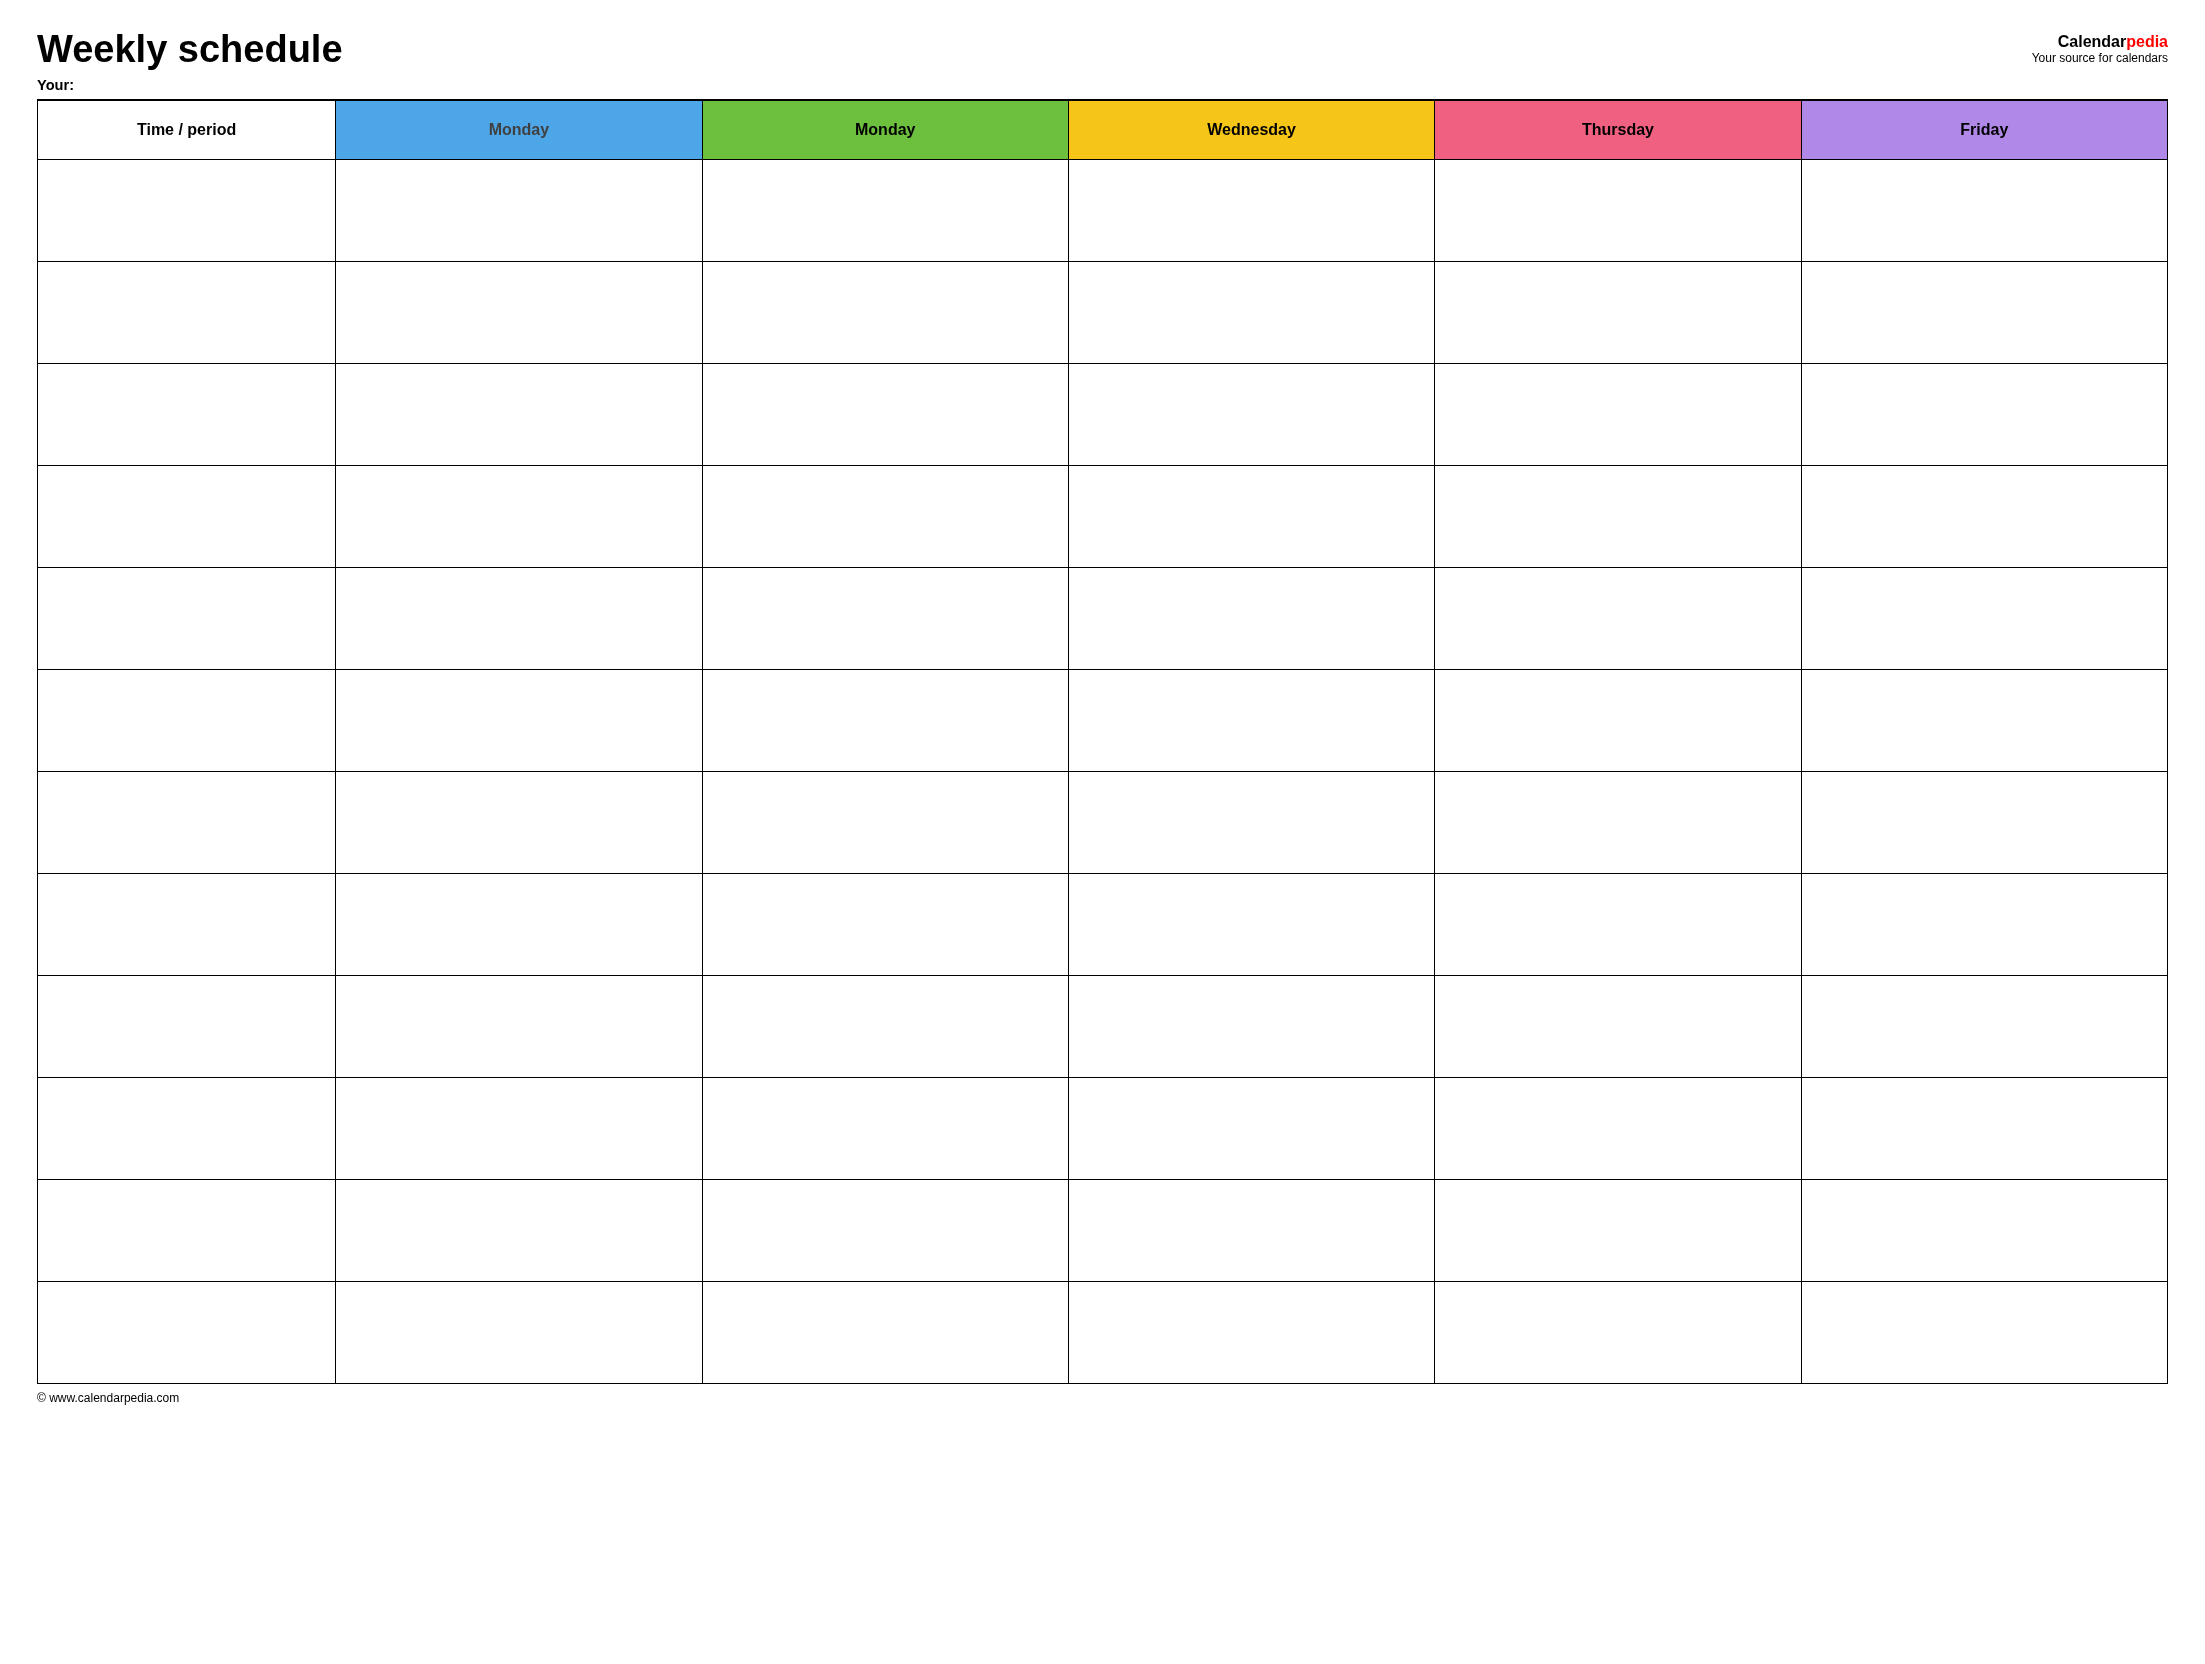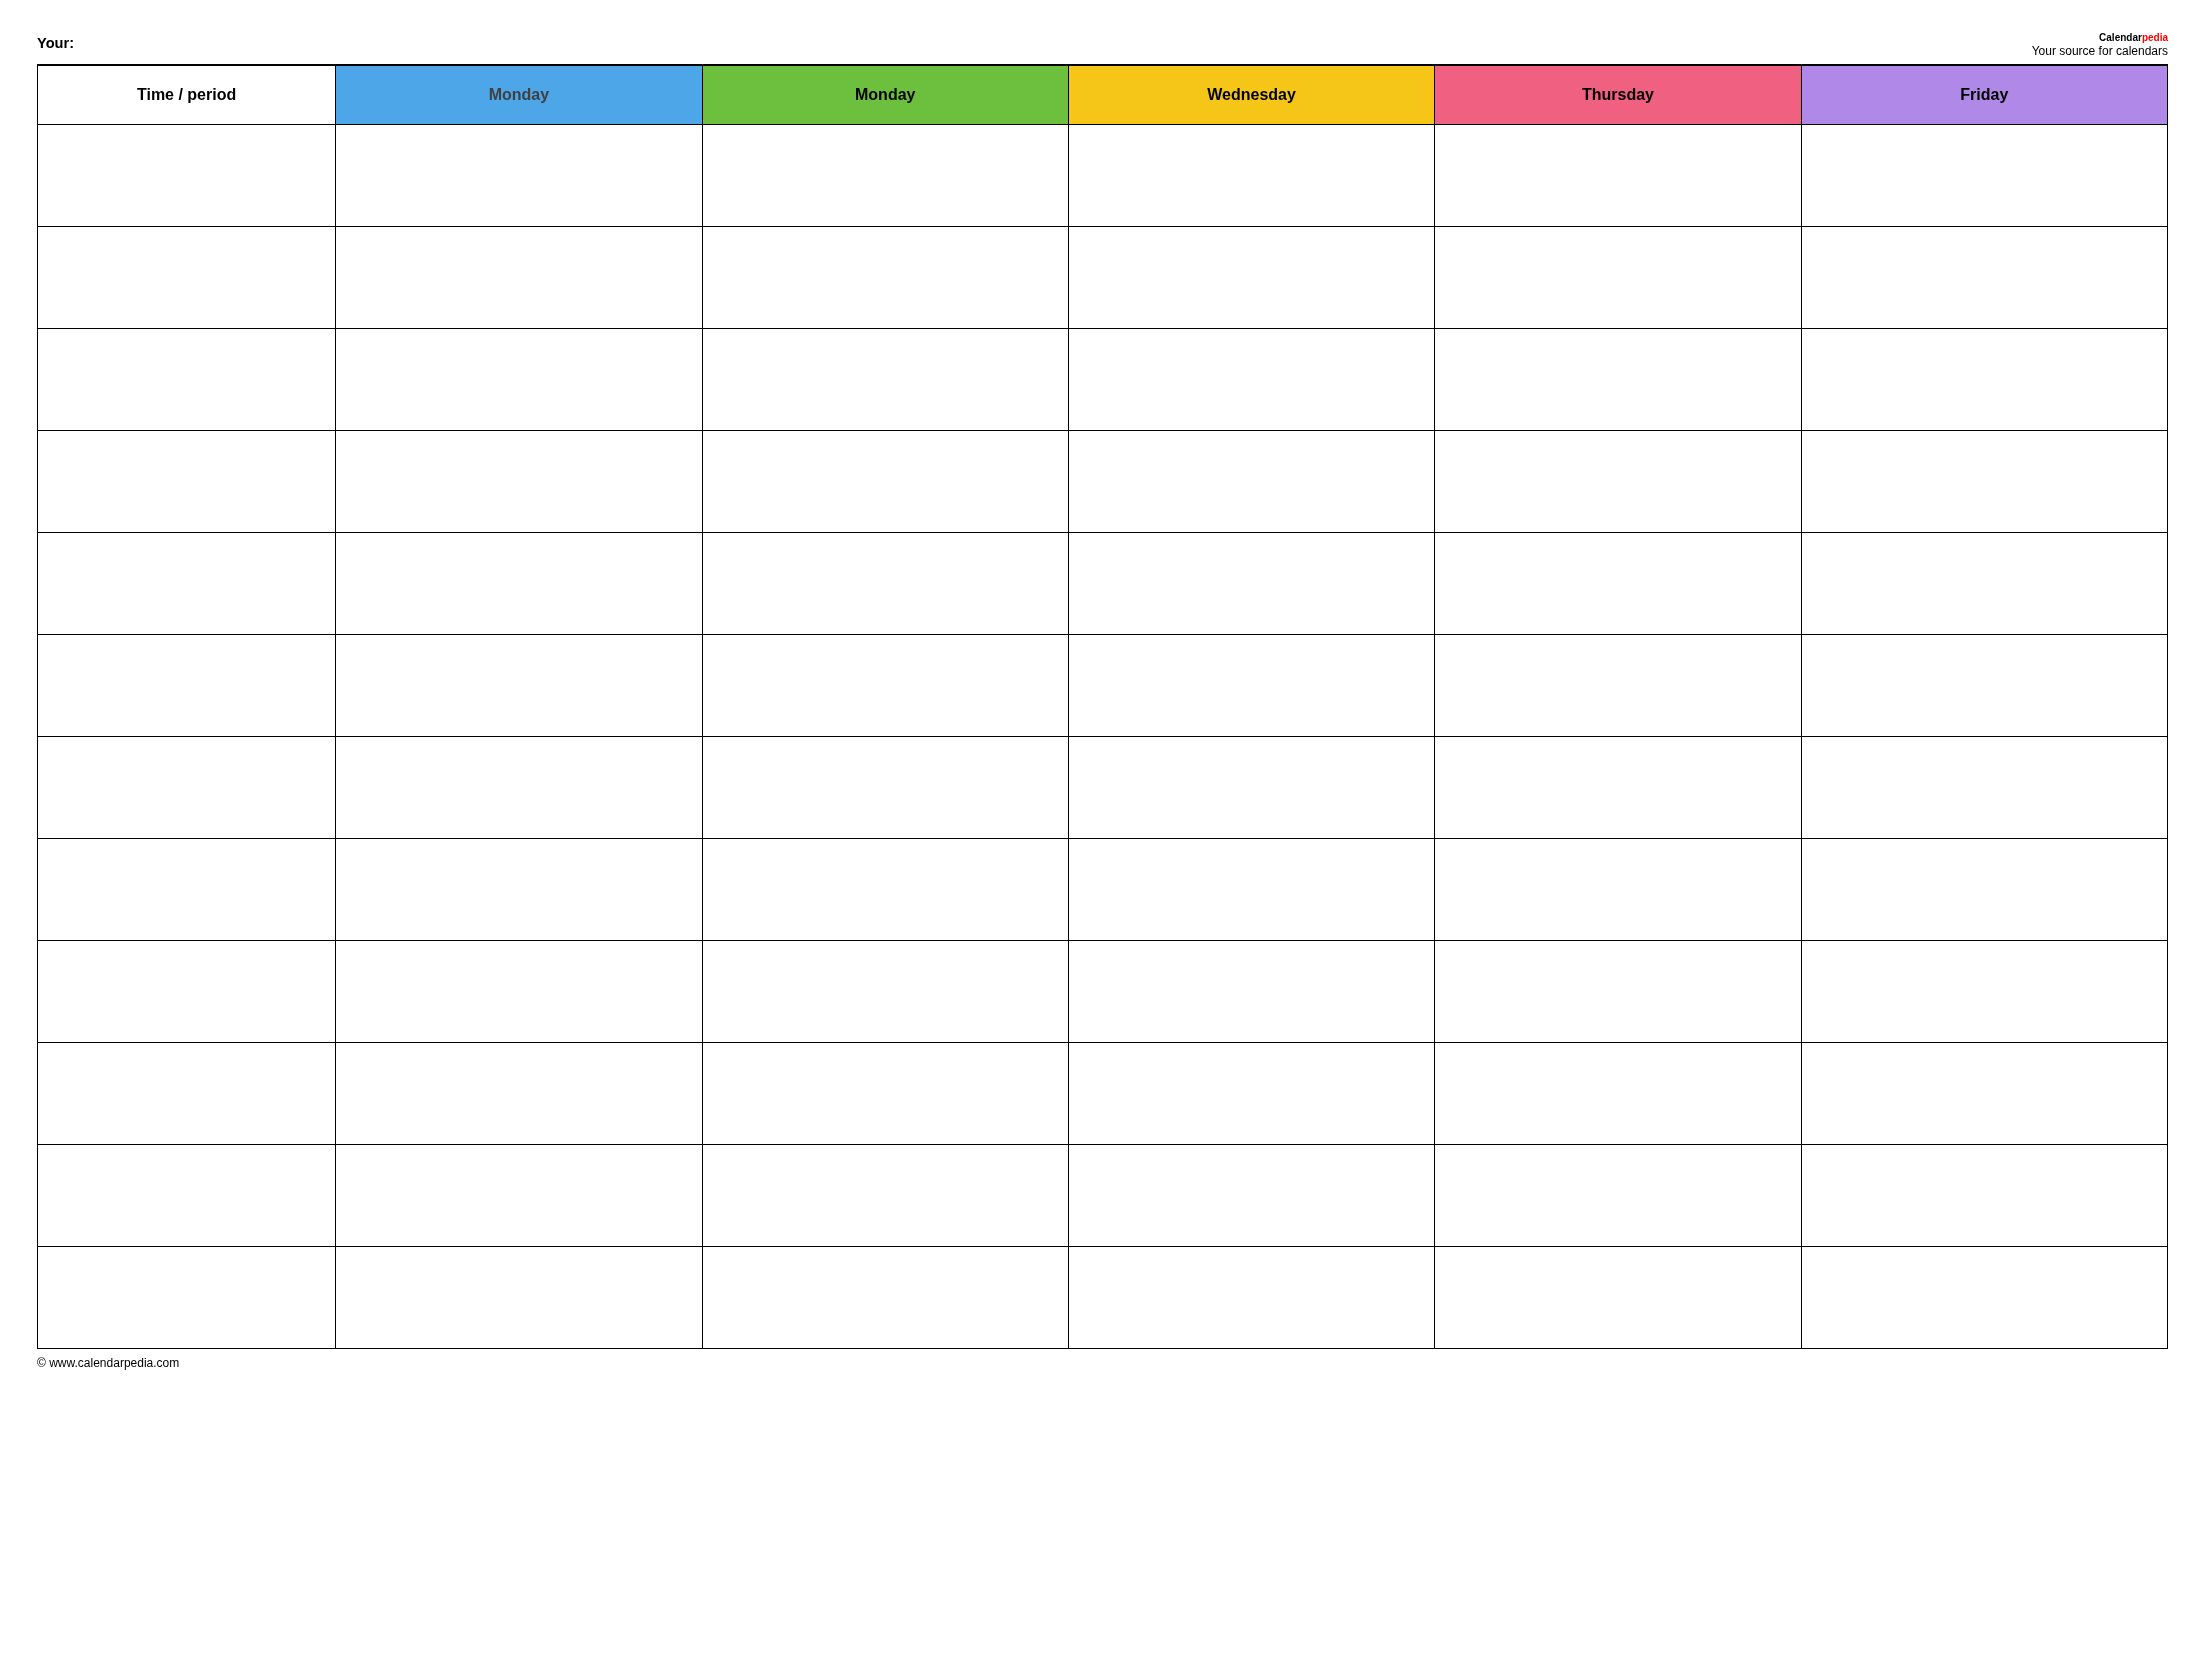--- a/index.html
+++ b/index.html
@@ -40,21 +40,21 @@
       color: #000000;
       margin-top: 5.9px;
     }
 
     .logo-area {
       text-align: right;
       margin-top: 2.9px;
     }
 
     .logo-calendar {
-      font-size: 10px;
+      font-size: 16px;
       font-weight: bold;
       color: #000000;
       line-height: 1.2;
     }
 
     .logo-calendar .pedia {
       color: #ff0000;
     }
 
     .logo-tagline {
@@ -145,20 +145,21 @@
       margin-top: 7.3px;
       font-size: 12px;
       color: #000000;
     }
   </style>
 </head>
 <body>
 
 <div class="header-section">
   <div class="title-area">
+    <h1 class="main-title">Weekly schedule</h1>
     <div class="name-label">Your:</div>
   </div>
   <div class="logo-area">
     <div class="logo-calendar">
       <span>Calendar</span><span class="pedia">pedia</span>
     </div>
     <div class="logo-tagline">Your source for calendars</div>
   </div>
 </div>
 

